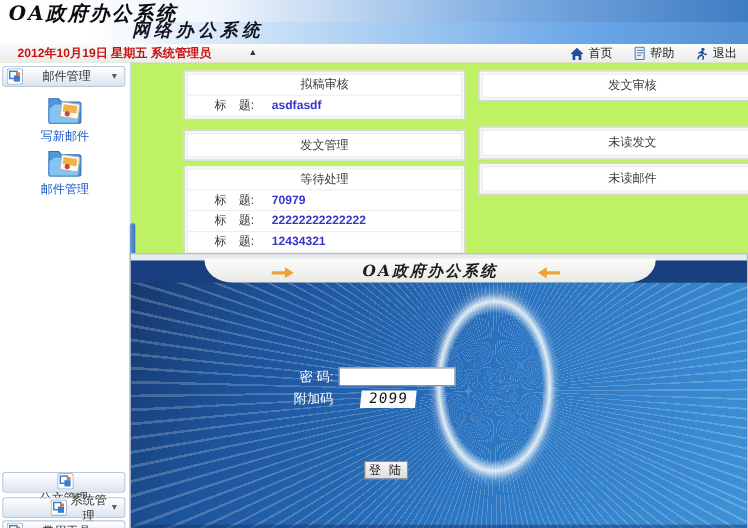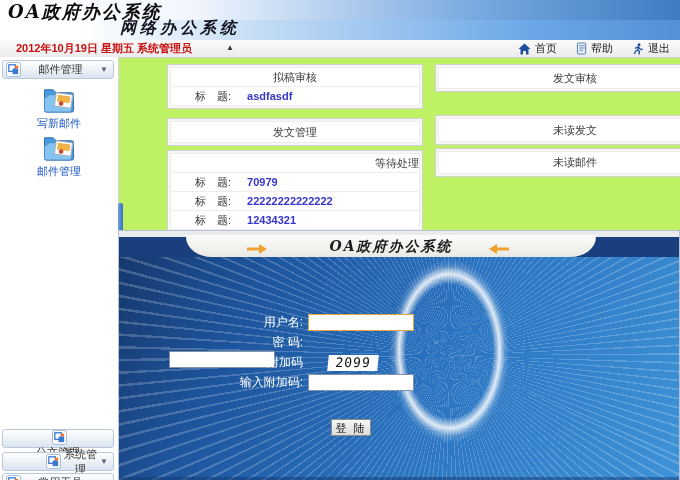--- a/index.html
+++ b/index.html
@@ -213,21 +213,21 @@
   </div>
 
   <div class="panel" style="left:394px;top:115px;width:280px;">
     <div class="panel-inner">
         <div class="panel-title" style="height:22px;line-height:22px;">未读发文</div>
       </div>
   </div>
 
   <div class="panel" style="left:126px;top:150px;width:256px;">
     <div class="panel-inner">
-      <div class="panel-title" style="height:18px;line-height:18px;text-align:right;">等待处理</div>
+      <div class="panel-title" style="height:18px;line-height:18px;">等待处理</div>
       <div class="prow">
         <span class="plabel">标　题:</span>
         <a class="pvalue">70979</a>
       </div>
       <div class="prow">
         <span class="plabel">标　题:</span>
         <a class="pvalue">22222222222222</a>
       </div>
       <div class="prow">
         <span class="plabel">标　题:</span>
@@ -258,33 +258,25 @@
           </svg>
       </span>
       <span class="login-title">OA政府办公系统</span>
       <span class="arrow" style="left:302px;">
         <svg width="22" height="12" viewBox="0 0 22 12">
             <path d="M21 4.5 h-12 V1 l-8 5 l8 5 V7.5 h12 Z" fill="#f0a132"></path>
           </svg>
       </span>
     </div>
     <div class="login-body">
-      <div class="lrow" style="left:16px;top:57px;">
-        <span class="llabel">用户名:</span>
-        <input class="lin lin-focus" type="text" style="">
-      </div>
-      <div class="lrow" style="left:16px;top:77px;flex-direction:column;">
+      <div class="lrow" style="left:16px;top:77px;">
         <span class="llabel">密 码:</span>
         <input class="lin" type="password" style="">
       </div>
       <div class="lrow" style="left:16px;top:97px;gap:20px;">
         <span class="llabel">附加码</span>
         <span class="captcha-box">2099</span>
       </div>
-      <div class="lrow" style="left:16px;top:117px;">
-        <span class="llabel">输入附加码:</span>
-        <input class="lin" type="text" style="">
-      </div>
       <button class="login-btn">登 陆</button>
     </div>
   </div>
 
 </div>
 
 </body></html>

